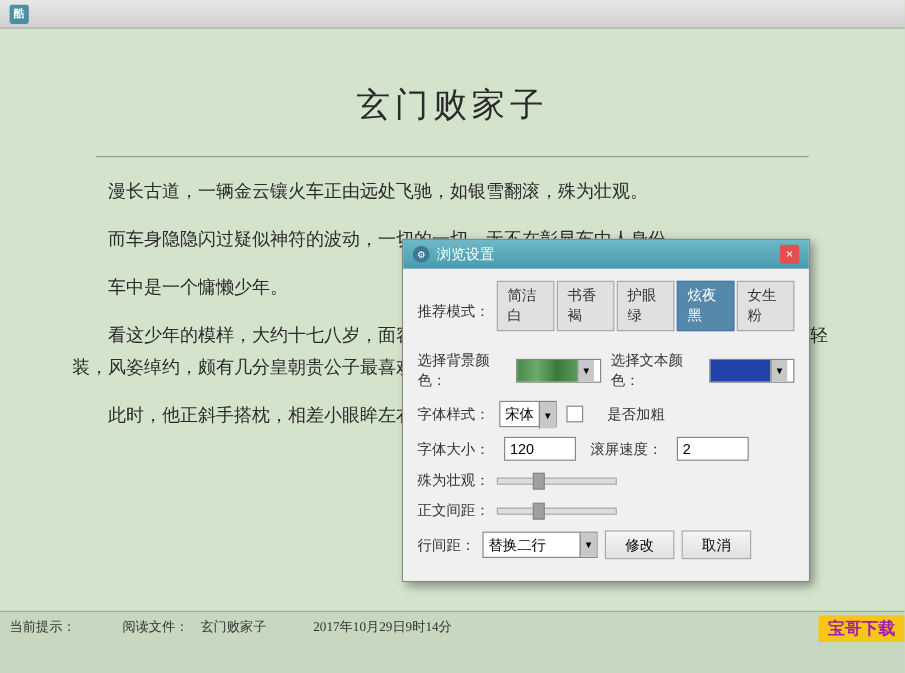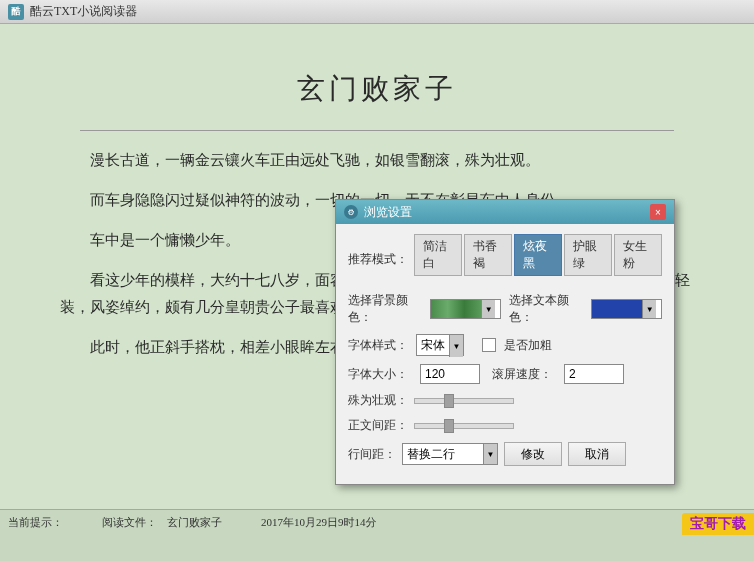--- a/index.html
+++ b/index.html
@@ -236,22 +236,21 @@
       display: flex;
       align-items: center;
       padding: 0 4px;
       font-size: 12px;
       flex: 1;
     }
 
     .bold-checkbox-group {
       display: flex;
       align-items: center;
-      gap: 8px;
-      margin-left: 10px;
+      gap: 20px;
     }
 
     .checkbox-box {
       width: 14px; height: 14px;
       border: 1px solid #888;
       background: white;
     }
 
     
     .size-row {
@@ -373,21 +372,20 @@
       font-size: 14px;
       padding: 2px 8px;
       border-top-left-radius: 3px;
     }
   </style>
 </head>
 <body>
 
 <div id="title-bar">
   <div class="app-icon">酷</div>
-  <span>酷云TXT小说阅读器</span>
 </div>
 
 <div id="reader-area">
   <div id="content-area">
     <h1 id="book-title">玄门败家子</h1>
     <hr id="title-separator">
     <div id="book-text">
       <p>漫长古道，一辆金云镶火车正由远处飞驰，如银雪翻滚，殊为壮观。</p>
       <p>而车身隐隐闪过疑似神符的波动，一切的一切，无不在彰显车中人身份。</p>
       <p>车中是一个慵懒少年。</p>
@@ -404,22 +402,22 @@
       <div class="dialog-close">×</div>
     </div>
 
     <div id="dialog-body">
 
       <div class="dialog-row">
         <span class="dialog-label">推荐模式：</span>
         <div id="mode-tabs">
           <div class="mode-tab">简洁白</div>
           <div class="mode-tab">书香褐</div>
+          <div class="mode-tab">护眼绿</div>
           <div class="mode-tab active">炫夜黑</div>
-          <div class="mode-tab">护眼绿</div>
           <div class="mode-tab">女生粉</div>
         </div>
       </div>
 
       <div class="color-select-group">
         <span class="color-label">选择背景颜色：</span>
         <div class="color-dropdown">
           <div class="color-swatch green-swatch"></div>
           <div class="dropdown-arrow">▼</div>
         </div>

